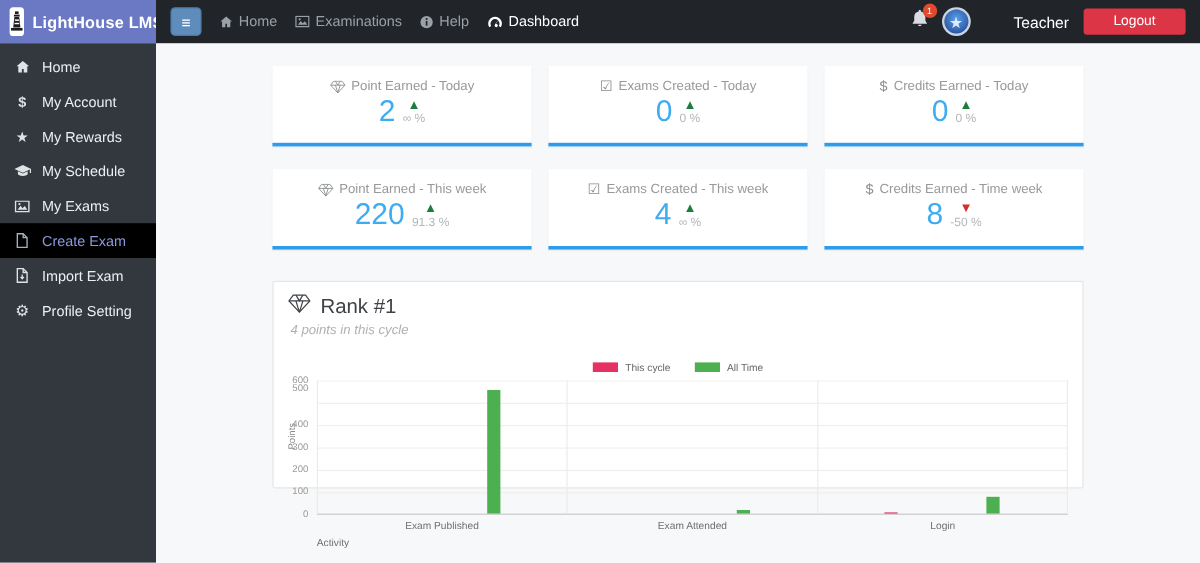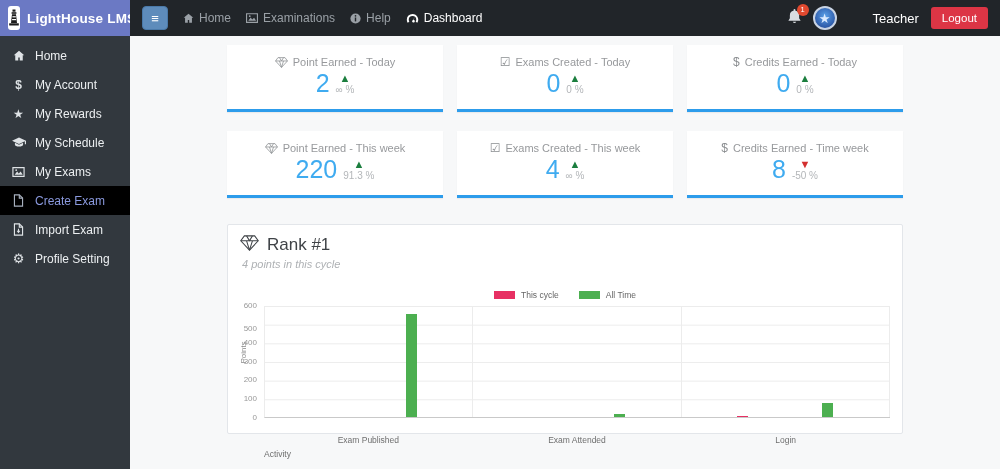--- a/index.html
+++ b/index.html
@@ -19,68 +19,68 @@
   .nav-item .nicon { display:flex; align-items:center; }
   .nav-right { margin-left:auto; display:flex; align-items:center; gap:12px; }
   .bell-wrap { position:relative; color:#d9dde1; cursor:pointer; }
   .badge { position:absolute; top:-5px; right:-8px; background:#e1492f; color:#fff; font-size:7.5px;
            min-width:12px; height:12px; border-radius:7px; display:flex; align-items:center; justify-content:center; padding:0 3px; }
   .avatar { width:24px; height:24px; border-radius:50%; background:radial-gradient(circle at 50% 40%, #5aa0e8, #1c3f90);
             border:2px solid #c9d4e4; display:flex; align-items:center; justify-content:center;
             color:#dcebff; font-size:13px; line-height:1; cursor:pointer; }
   .user-name { color:#fff; font-size:13px;margin-left:24px; }
   .logout-btn { background:#dc3545; color:#fff; border:none; border-radius:3px; font-size:11.5px;
-                padding:5px 11px; cursor:pointer; font-family:inherit; }
+                padding:5px 25px; cursor:pointer; font-family:inherit; }
 
   
   .sidebar { position:absolute; left:0; top:36px; bottom:0; width:130px; background:#32383e; padding-top:5px; }
   .side-item { display:flex; align-items:center; gap:9px; padding:0 11px; height:29px; color:#eceff1;
                font-size:12px; cursor:pointer; }
   .side-item .sicon { width:15px; display:flex; justify-content:center; color:#dfe3e6; font-size:12px; }
   .side-item.active { background:#000000; color:#8a99de; }
   .side-item.active .sicon { color:#a7b0be; }
 
   
-  .main { position:absolute; left:130px; top:36px; right:0; bottom:0; overflow:hidden; padding-top:9px; }
+  .main { position:absolute; left:130px; top:36px; right:0; bottom:0; overflow:hidden; padding-top:19px; }
   .container { width:676px; margin:0 auto; }
   .stats-grid { display:grid; grid-template-columns:repeat(3,1fr); gap:19px 14px; }
   .stat-card { background:#fff; height:67px; border-bottom:3px solid #2d9ceb; box-shadow:0 1px 1px rgba(0,0,0,.05);
                text-align:center; }
   .stat-title { display:flex; align-items:center; justify-content:center; gap:5px; margin-top:11px;
                 font-size:11px; color:#97999c; }
   .stat-title .ticon { color:#8a8d90; display:flex; align-items:center; font-size:12px; line-height:1; }
   .stat-value-row { display:flex; align-items:flex-start; justify-content:center; gap:6px; margin-top:1px; }
   .num { font-size:25px; line-height:1.15; color:#3fabf0; }
   .trend-stack { display:flex; flex-direction:column; align-items:center; margin-top:4px; }
   .trend { font-size:11px; line-height:1; }
   .trend.up { color:#1b7e3e; } .trend.down { color:#d32f2f; }
   .change { font-size:10px; color:#b3b6b9; margin-top:0; }
 
   
   .rank-card { margin-top:26px; background:#fff; border:1px solid #e3e6ea; border-radius:2px;
-               padding:10px 12px 12px; height:210px; }
+               padding:10px 12px 12px; height:173px; }
   .rank-title-row { display:flex; align-items:center; gap:8px; color:#3f4347; }
   .rank-title { font-size:17px; }
   .rank-sub { font-size:11px; font-style:italic; color:#aeb1b4; margin-top:3px; margin-left:2px; }
   .chart-legend { display:flex; justify-content:center; gap:20px; margin-top:20px; }
   .lg-item { display:flex; align-items:center; gap:6px; cursor:pointer; }
   .lg-item .sw { width:21px; height:8px; display:inline-block; }
   .lg-item span:last-child { font-size:8.5px; color:#666; }
 
   .chart-wrap { position:relative; margin-top:6px; padding-left:24px; }
   .y-axis-title { position:absolute; left:-8px; top:42px; transform:rotate(-90deg); transform-origin:center;
                   font-size:8px; color:#8a8a8a; }
   .y-ticks { position:absolute; left:0; top:0; width:20px; height:112px; }
   .ytick { position:absolute; right:3px; font-size:8px; color:#999; line-height:1;text-align:center; }
   .bar-plot { position:relative; height:112px; display:flex; border-bottom:1px solid #c9c9c9; border-left:1px solid #ececec;
               background-image:linear-gradient(to bottom, #ececec 1px, transparent 1px);
               background-size:100% 18.667px; }
   .cat { flex:1; display:flex; align-items:flex-end; justify-content:center; gap:74px; border-right:1px solid #ececec; }
   .bar { width:11px; }
-  .x-labels { display:flex; margin-top:17px; }
+  .x-labels { display:flex; margin-top:4px; }
   .x-labels div { flex:1; text-align:center; font-size:8.5px; color:#6f6f6f; }
   .x-axis-title { text-align:left; font-size:8.5px; color:#6f6f6f; margin-top:4px; }
 </style>
 </head>
 <body>
 
 <div class="topbar">
   <div class="brand">
     <span class="brand-logo">
       <svg width="12" height="18" viewBox="0 0 12 18">
@@ -334,21 +334,21 @@
         </div>
 
       <div class="chart-wrap">
         <span class="y-axis-title">Points</span>
         <div class="y-ticks">
             <span class="ytick" style="bottom: -3.5px;">0</span>
             <span class="ytick" style="bottom: 15.1667px;">100</span>
             <span class="ytick" style="bottom: 33.8333px;">200</span>
             <span class="ytick" style="bottom: 52.5px;">300</span>
             <span class="ytick" style="bottom: 71.1667px;">400</span>
-            <span class="ytick" style="bottom: 85px;">500</span>
+            <span class="ytick" style="bottom: 101px;">500</span>
             <span class="ytick" style="bottom: 108.5px;">600</span>
           </div>
         <div class="bar-plot">
             <div class="cat">
               <div class="bar" style="height: 0px; background: rgb(231, 48, 99);"></div>
               <div class="bar" style="height: 102.667px; background: rgb(76, 175, 80);"></div>
             </div>
             <div class="cat">
               <div class="bar" style="height: 0px; background: rgb(231, 48, 99);"></div>
               <div class="bar" style="height: 2.8px; background: rgb(76, 175, 80);"></div>

